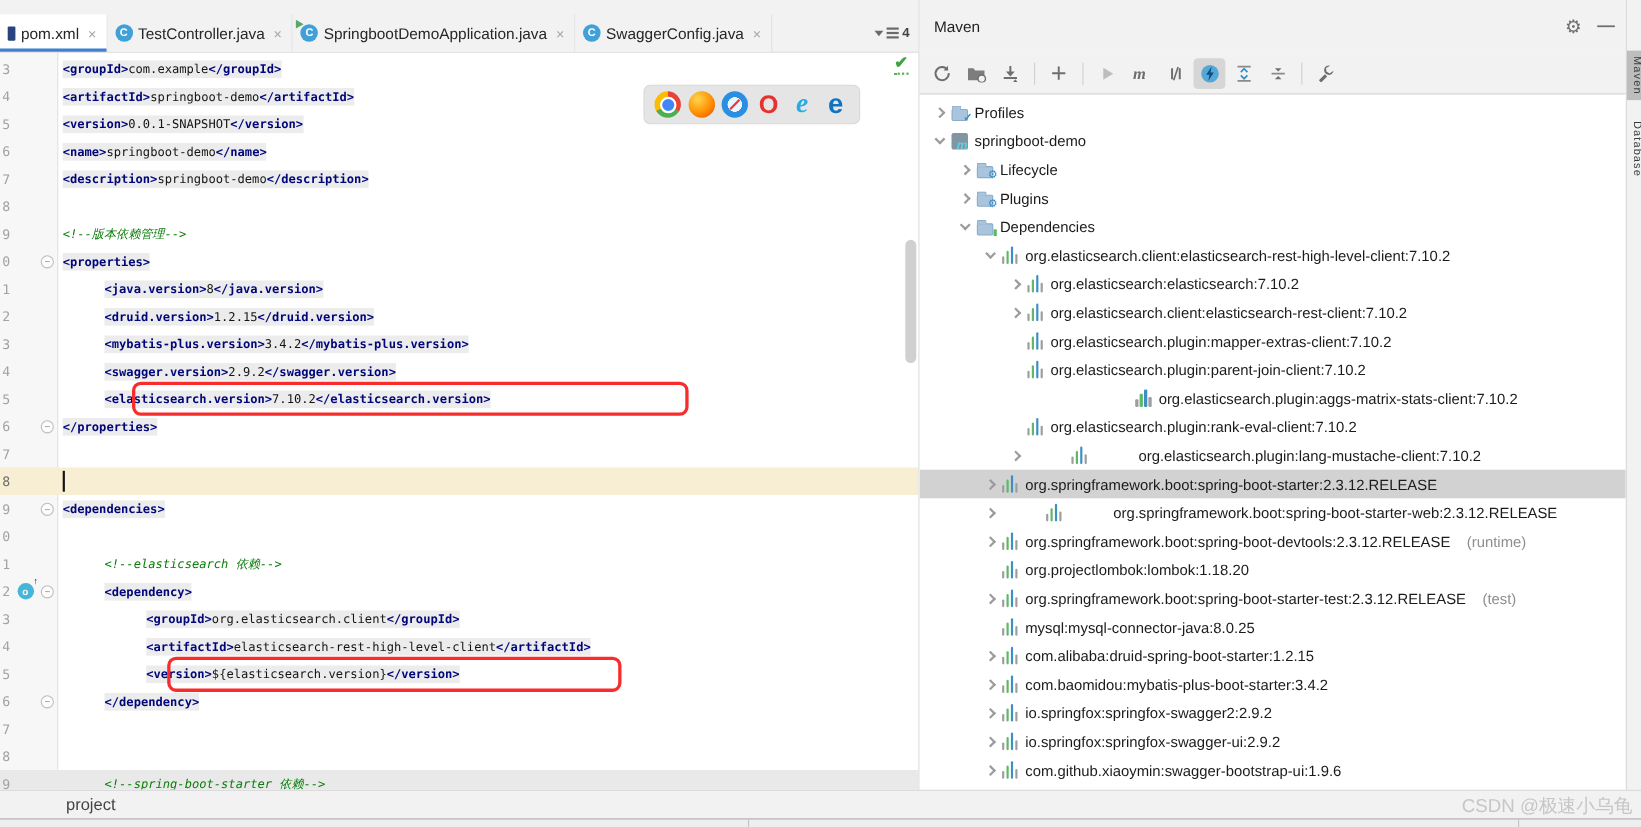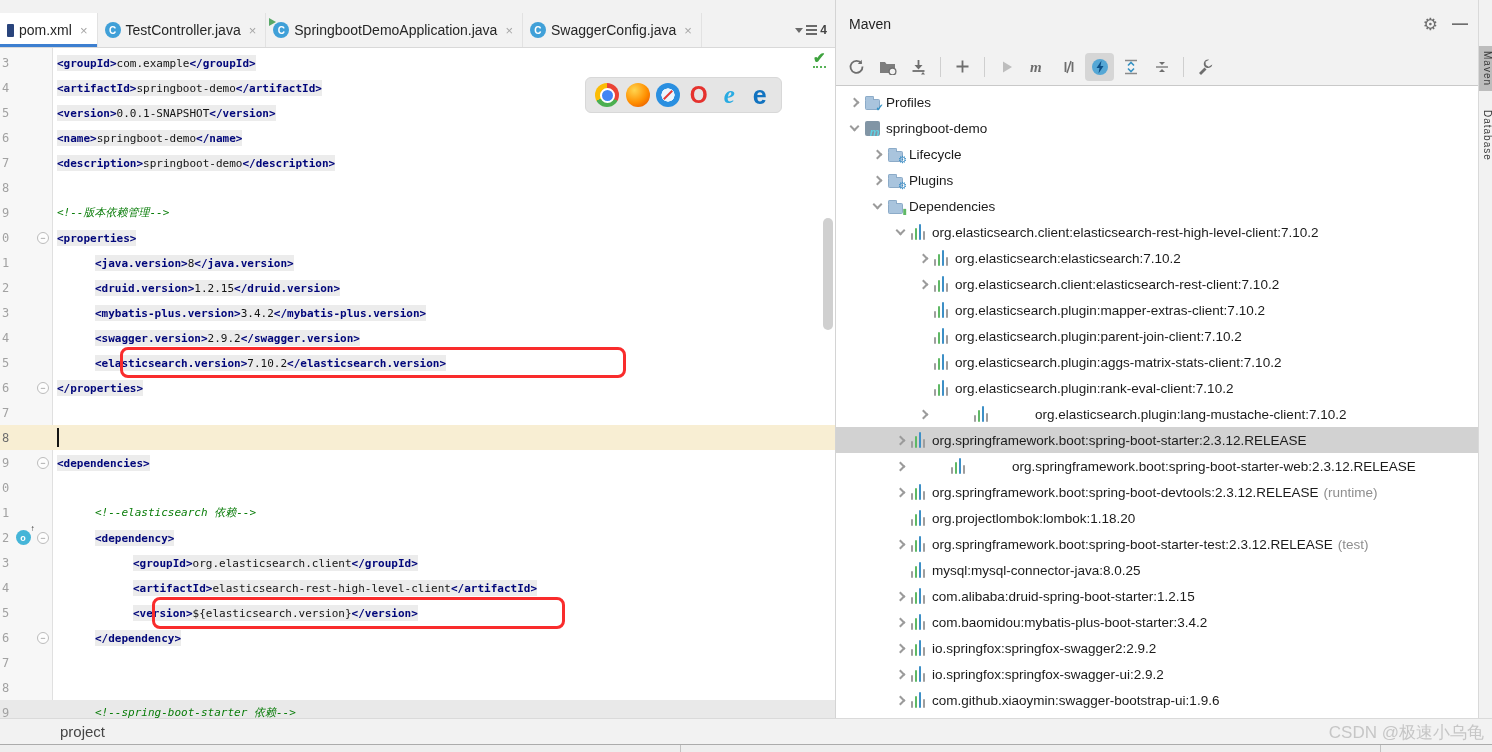--- a/index.html
+++ b/index.html
@@ -86,21 +86,21 @@
   .mtree { position:absolute; left:0; top:86px; right:0; bottom:0; background:#fff; overflow:hidden; padding-top:3px; }
   .trow { height:26px; display:flex; align-items:center; font-size:13.5px; color:#1b1b1b; white-space:nowrap; }
   .trow.sel { background:#d2d2d2; }
   .chev { flex:0 0 17px; display:flex; justify-content:center; align-items:center; }
   .ch { width:7px; height:7px; border-right:2px solid #9b9b9b; border-bottom:2px solid #9b9b9b; }
   .ch-r { transform:rotate(-45deg); }
   .ch-d { transform:rotate(45deg); margin-top:-3px; }
   .ticon { flex:0 0 18px; margin-right:5px; display:flex; align-items:flex-end; justify-content:center; position:relative; height:16px; }
   .libbars { display:flex; align-items:flex-end; gap:1.5px; }
   .libbars i { display:block; width:2.5px; border-radius:1px; }
-  .suffix { color:#8e8e8e; margin-left:5px; }
+  .suffix { color:#8e8e8e; margin-left:15px; }
   .folder { width:15px; height:11px; background:#a9c4dd; border:1px solid #8cabc8; border-radius:1.5px; position:relative; }
   .folder::before { content:""; position:absolute; left:-1px; top:-4px; width:7px; height:3px; background:#a9c4dd; border:1px solid #8cabc8; border-bottom:none; border-radius:1.5px 1.5px 0 0; }
   .ovl { position:absolute; right:-3px; bottom:-3px; font-size:10px; line-height:10px; color:#3d8fc6; }
   .ovl-check { color:#3592c4; font-weight:bold; }
   .modicon { width:15px; height:15px; background:#8195a5; border-radius:2px; position:relative; }
   .modicon::after { content:"m"; position:absolute; right:0px; bottom:-2px; color:#5fd0e2; font-style:italic; font-weight:bold; font-size:11px; }
 
   
   .stripe { position:absolute; right:0; top:0; width:14px; height:744px; background:#f2f2f2; border-left:1px solid #d9d9d9; }
   .vbtn { writing-mode:vertical-rl; font-size:10px; color:#3b3b3b; width:14px; padding:5px 0; text-align:center; letter-spacing:1px; }
@@ -548,21 +548,21 @@
           <span class="ticon">
             <span class="libbars">
               <i style="height: 7px; background: rgb(158, 158, 158);"></i>
               <i style="height: 12px; background: rgb(95, 184, 101);"></i>
               <i style="height: 16px; background: rgb(61, 143, 198);"></i>
               <i style="height: 9px; background: rgb(158, 158, 158);"></i>
             </span>
           </span>
           <span>org.elasticsearch.plugin:parent-join-client:7.10.2</span>
         </div>
-        <div class="trow" style="padding-left: 79px;">
+        <div class="trow" style="padding-left: 79px; justify-content: center;">
           <span class="chev"></span>
           <span class="ticon">
             <span class="libbars">
               <i style="height: 7px; background: rgb(158, 158, 158);"></i>
               <i style="height: 12px; background: rgb(95, 184, 101);"></i>
               <i style="height: 16px; background: rgb(61, 143, 198);"></i>
               <i style="height: 9px; background: rgb(158, 158, 158);"></i>
             </span>
           </span>
           <span>org.elasticsearch.plugin:aggs-matrix-stats-client:7.10.2</span>

